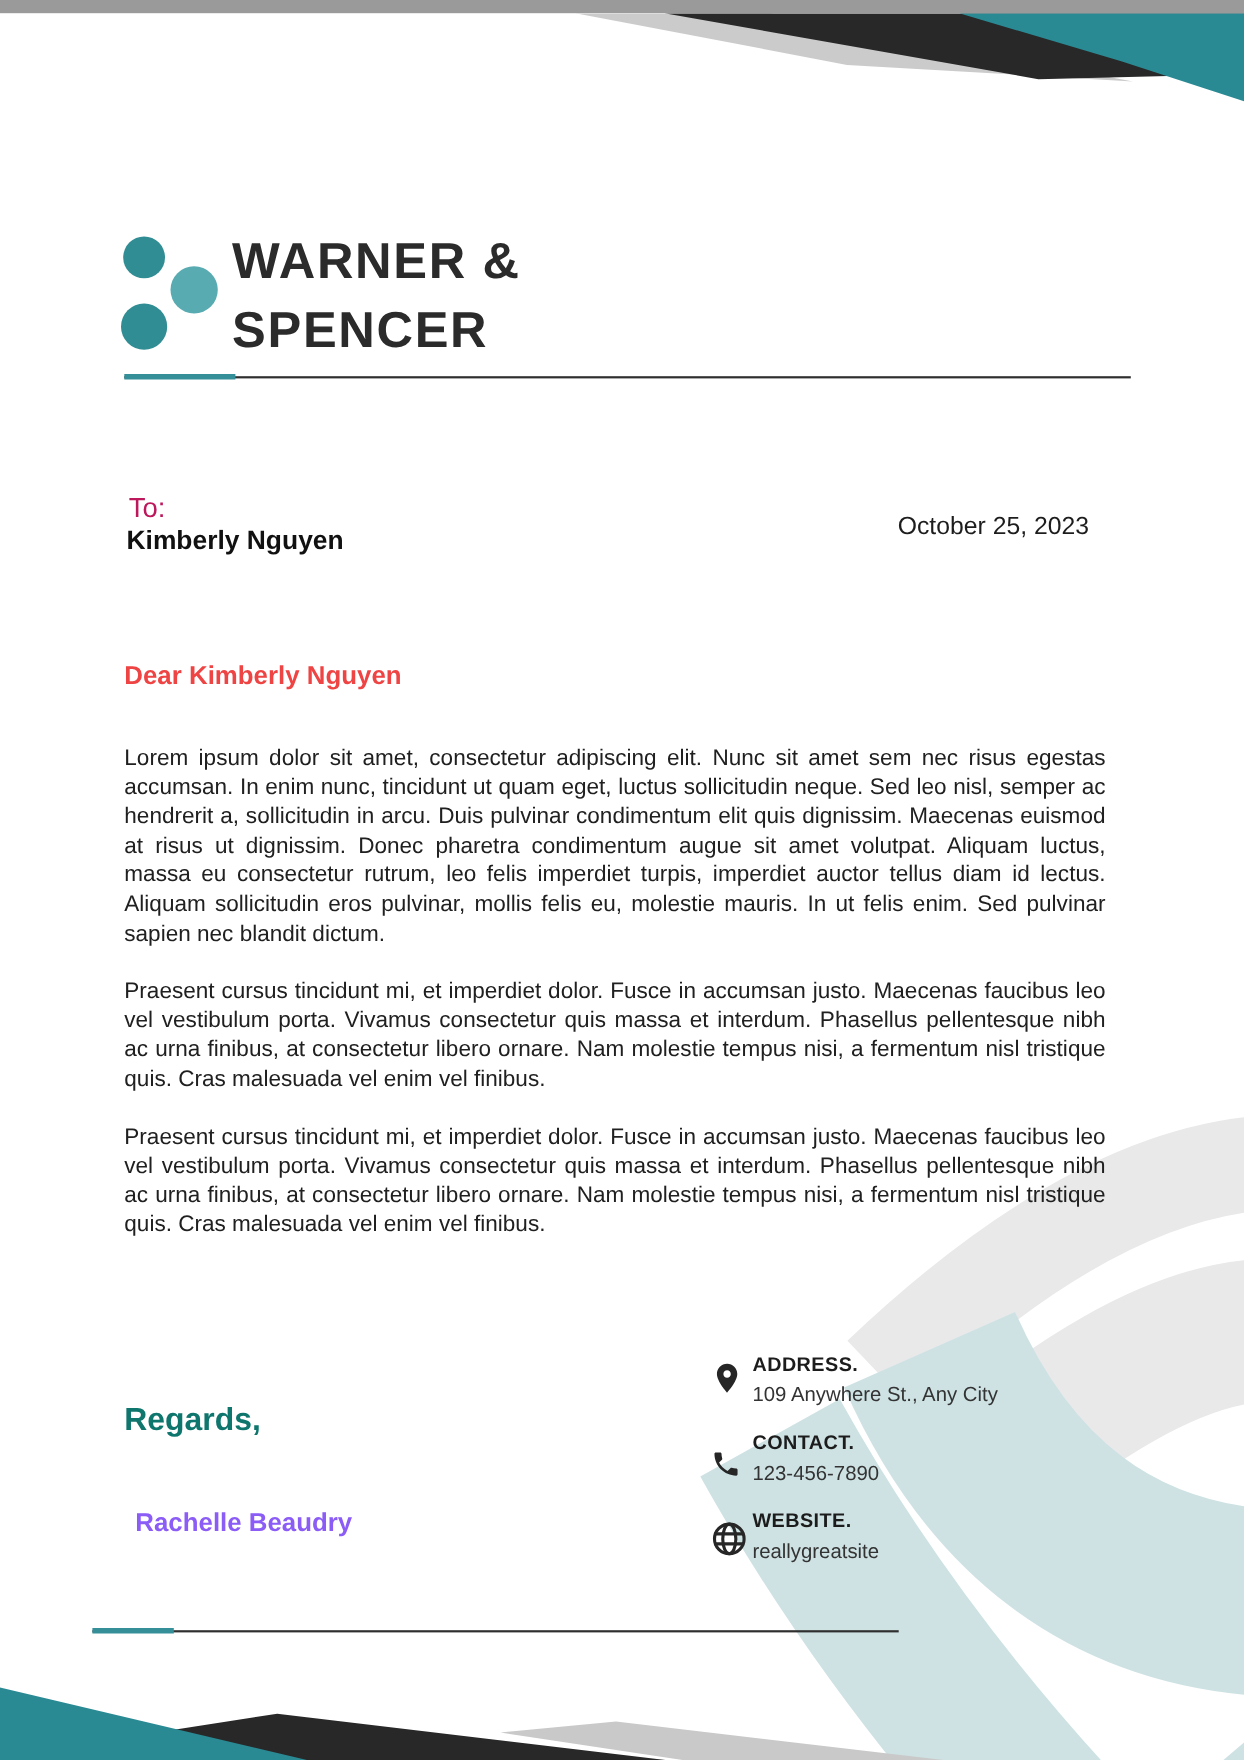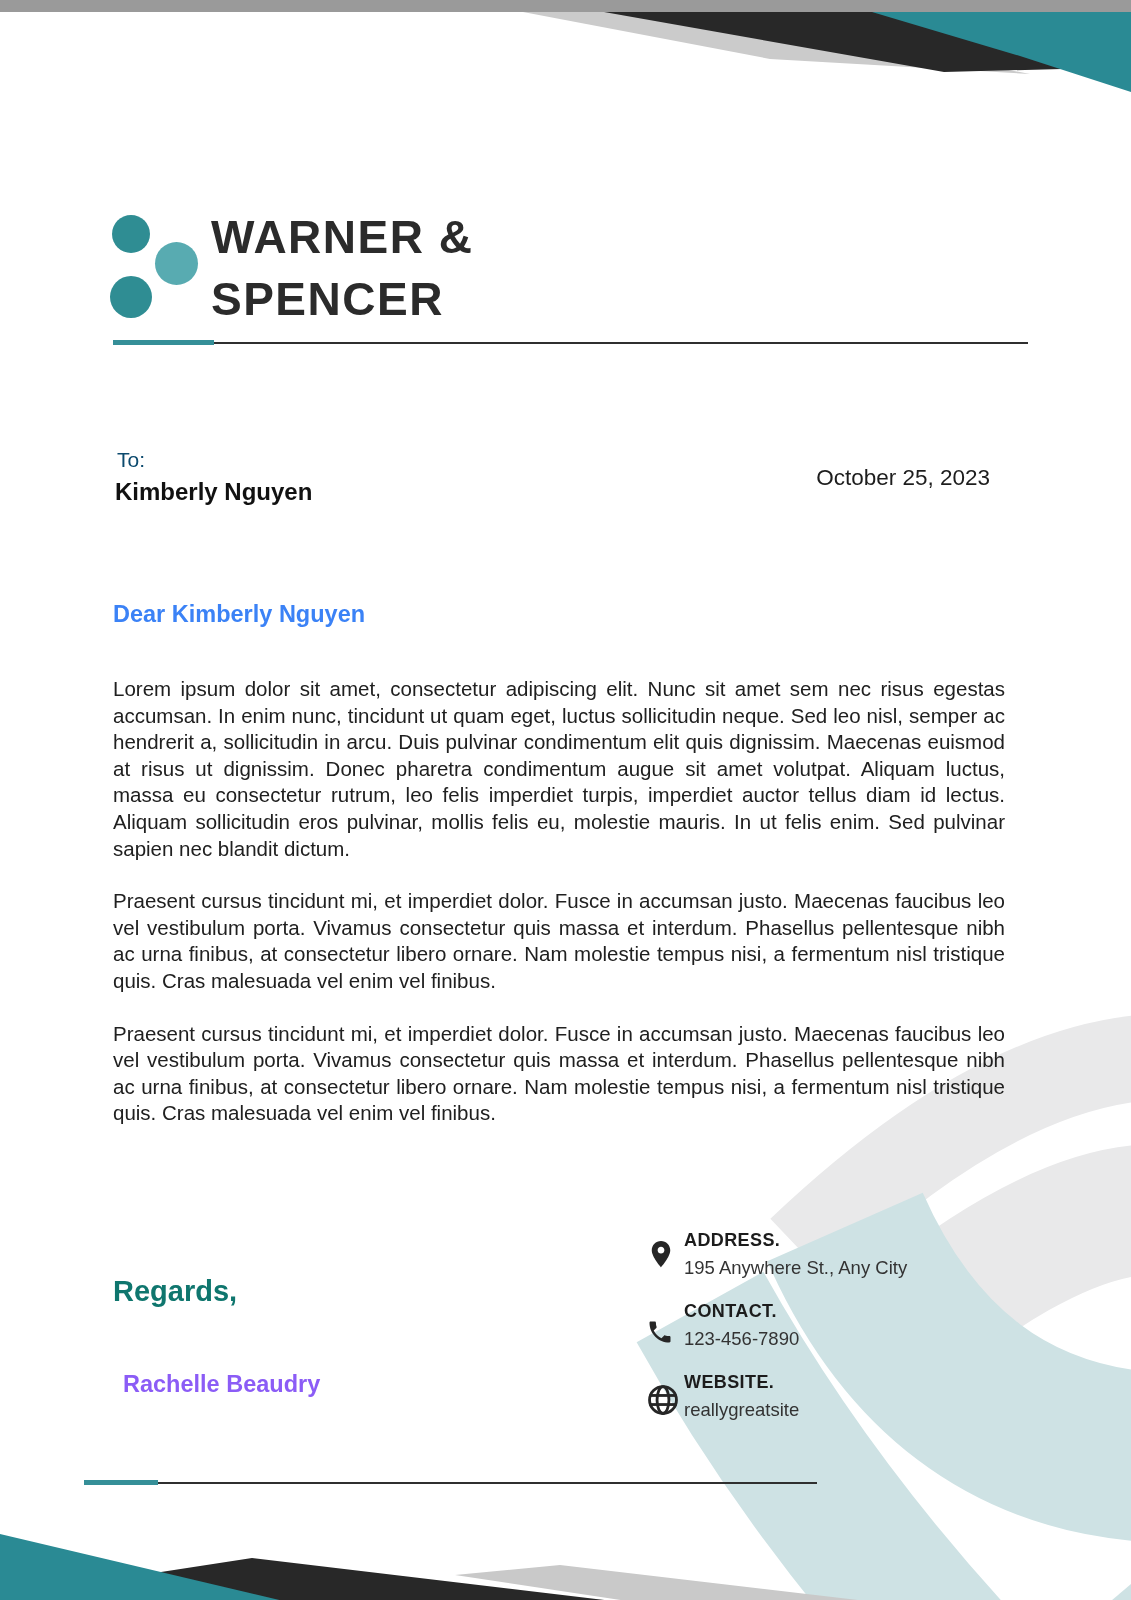--- a/index.html
+++ b/index.html
@@ -23,26 +23,26 @@
 
   
   .rule-line{position:absolute;height:2px;background:#2f2f2f;z-index:2;}
   .rule-teal{position:absolute;height:5px;background:#358f98;z-index:3;}
   .rule1-line{left:113px;top:330px;width:915px;}
   .rule1-teal{left:113px;top:328px;width:101px;}
   .rule2-line{left:84px;top:1470px;width:733px;}
   .rule2-teal{left:84px;top:1468px;width:74px;}
 
   
-  .to-label{left:117px;top:436px;font-size:21px;color:#0c4a6e;}
+  .to-label{left:117px;top:436px;font-size:25px;color:#be185d;}
   .recipient-name{left:115px;top:466px;font-size:24px;font-weight:bold;color:#111;}
   .recipient-address{left:115px;top:510px;font-size:20.5px;line-height:30px;color:#222;white-space:pre-line;}
   .date{left:690px;top:453px;width:300px;text-align:right;font-size:22.5px;color:#1d1d1d;}
 
-  .greeting{left:113px;top:589px;font-size:23.5px;font-weight:bold;color:#3b82f6;}
+  .greeting{left:113px;top:589px;font-size:23.5px;font-weight:bold;color:#ef4444;}
 
   .body-text{
     left:113px;top:664px;width:892px;font-size:20.5px;line-height:26.6px;
     text-align:justify;color:#202020;
   }
   .body-text p{margin:0 0 26px 0;}
 
   .regards{left:113px;top:1263px;font-size:29px;font-weight:bold;color:#0f766e;}
   .signature{left:123px;top:1359px;font-size:23.5px;font-weight:bold;color:#8b5cf6;}
 
@@ -103,21 +103,21 @@
   <div class="abs signature">Rachelle Beaudry</div>
 
   <div class="contact-row row-address">
     <div class="icon-box">
       <svg width="30" height="42" viewBox="0 0 24 24" aria-hidden="true">
         <path fill="#262626" d="M12 1.5C7.9 1.5 4.6 4.8 4.6 8.9c0 5.4 7.4 13.6 7.4 13.6s7.4-8.2 7.4-13.6C19.4 4.8 16.1 1.5 12 1.5zm0 10.1c-1.5 0-2.7-1.2-2.7-2.7S10.5 6.2 12 6.2s2.7 1.2 2.7 2.7-1.2 2.7-2.7 2.7z"></path>
       </svg>
     </div>
     <div class="txt">
       <div class="lbl">ADDRESS.</div>
-      <div class="val">195 Anywhere St., Any City</div>
+      <div class="val">109 Anywhere St., Any City</div>
     </div>
   </div>
 
   <div class="contact-row row-contact">
     <div class="icon-box">
       <svg width="28" height="28" viewBox="0 0 24 24" aria-hidden="true">
         <path fill="#262626" d="M6.62 10.79a15.05 15.05 0 0 0 6.59 6.59l2.2-2.2c.27-.27.67-.36 1.02-.24 1.12.37 2.33.57 3.57.57.55 0 1 .45 1 1V20c0 .55-.45 1-1 1-9.39 0-17-7.61-17-17 0-.55.45-1 1-1h3.5c.55 0 1 .45 1 1 0 1.25.2 2.45.57 3.57.11.35.03.74-.25 1.02l-2.2 2.2z"></path>
       </svg>
     </div>
     <div class="txt">

